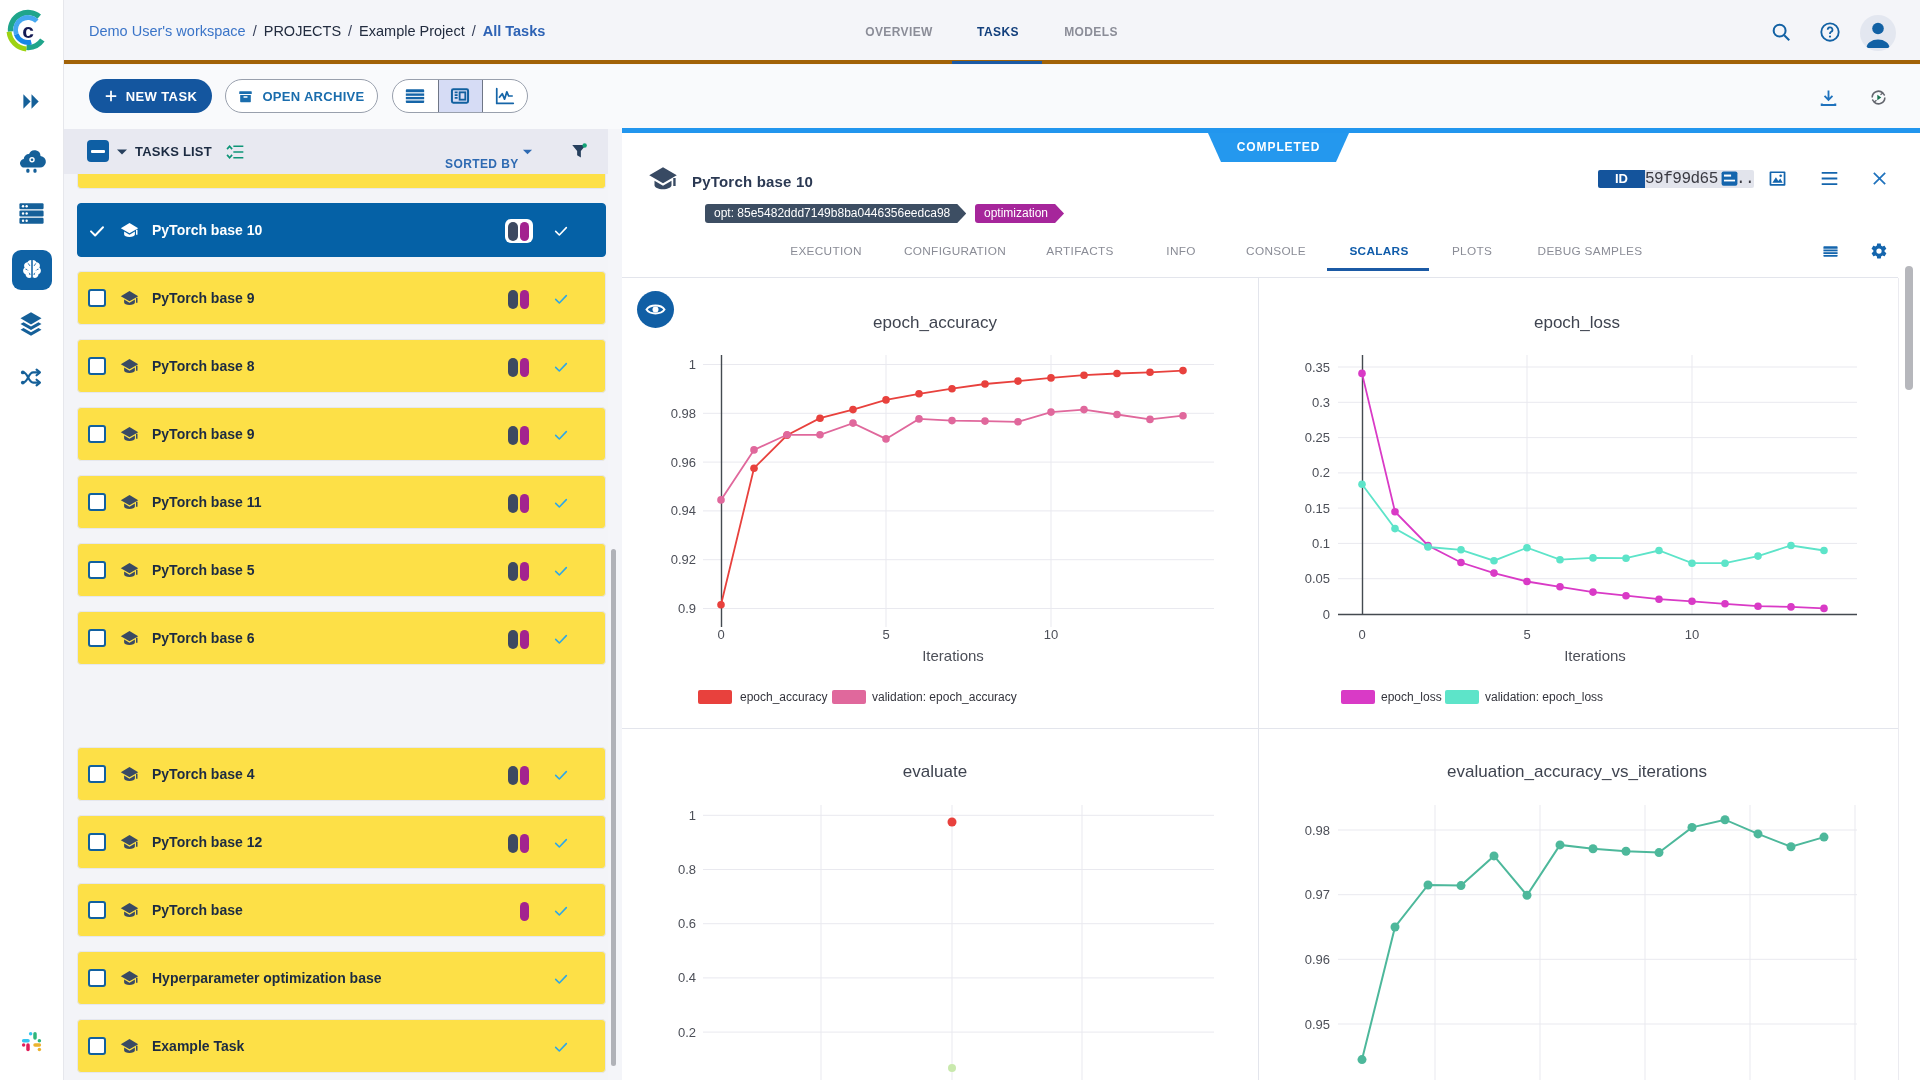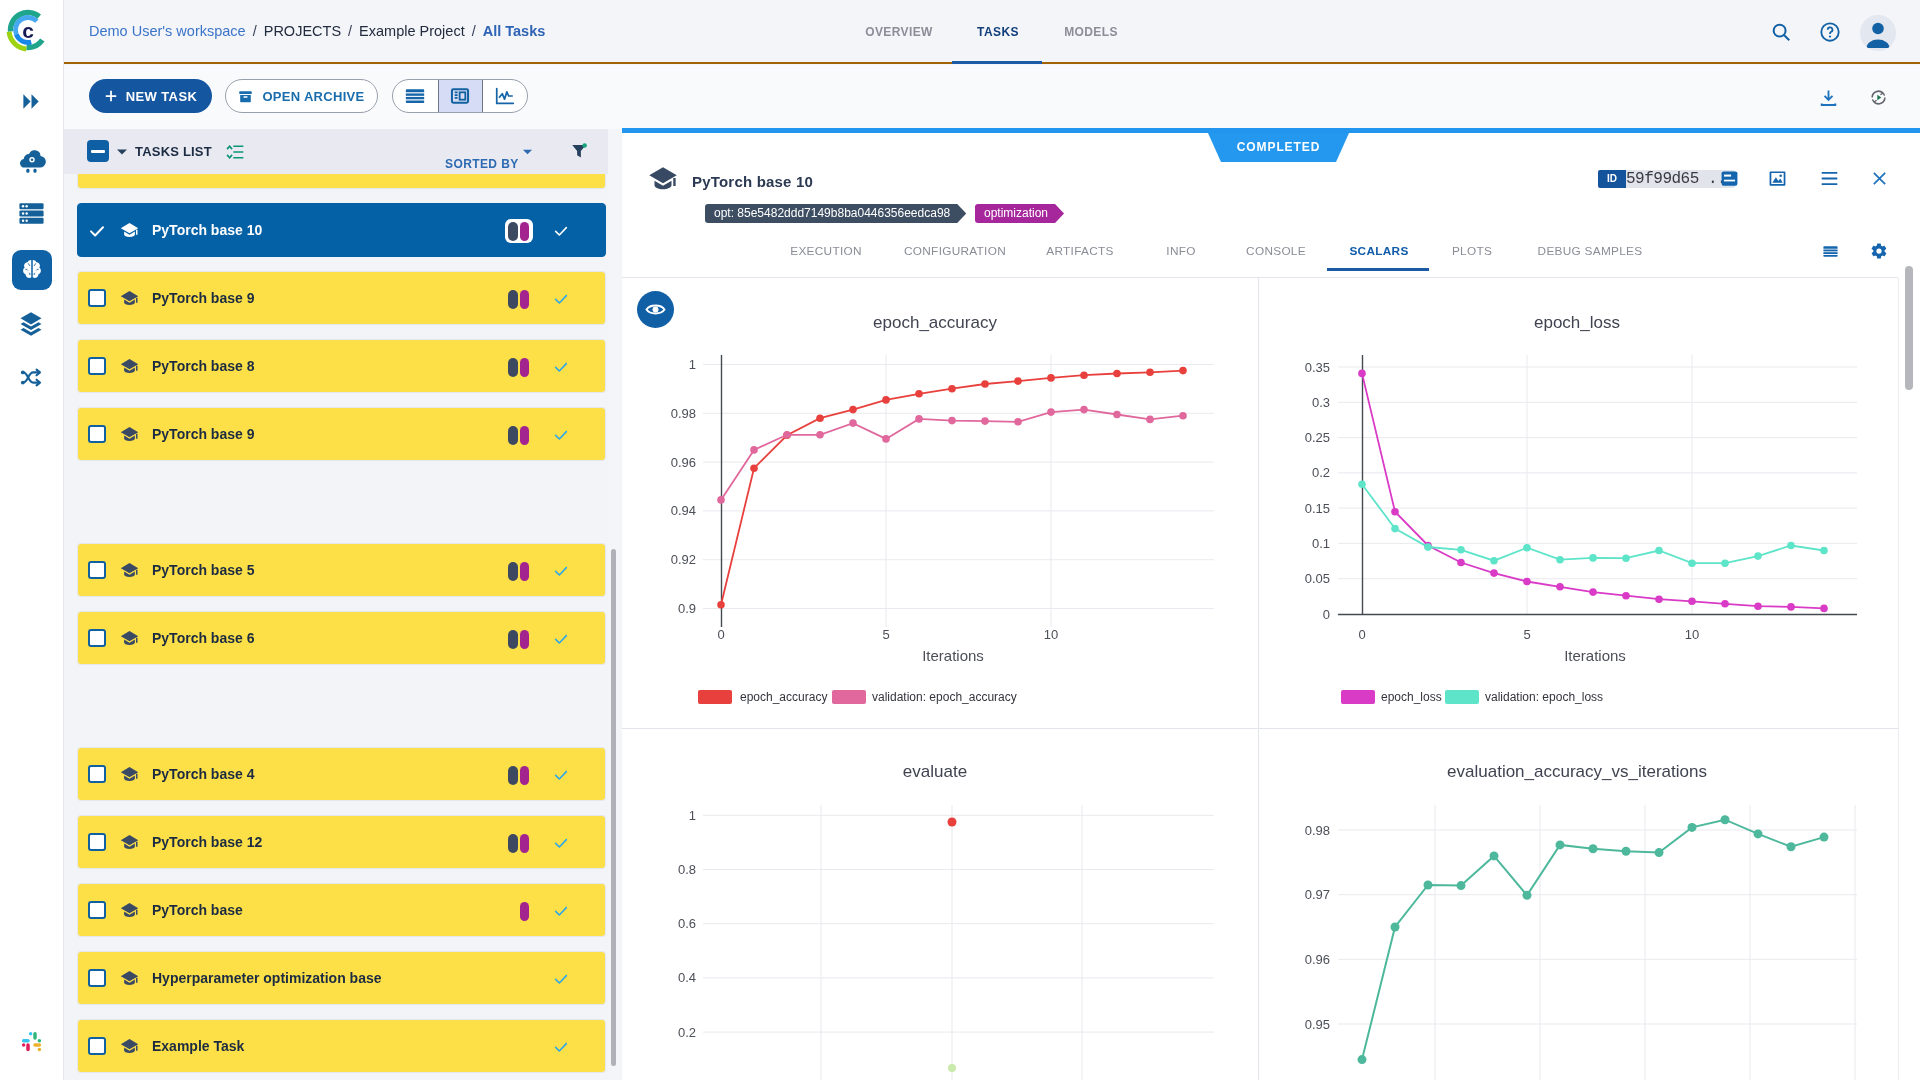--- a/index.html
+++ b/index.html
@@ -1,19 +1,19 @@
 <!DOCTYPE html>
 <html><head><meta charset="utf-8">
 <style>
 * { margin:0; padding:0; box-sizing:border-box; }
 html,body { width:1920px; height:1080px; overflow:hidden; font-family:"Liberation Sans",sans-serif; background:#f4f5f9; }
 .abs { position:absolute; }
 
 
-#header { position:absolute; left:64px; top:0; width:1856px; height:64px; background:#f4f5f9; border-bottom:2px solid #a16207; }
+#header { position:absolute; left:64px; top:0; width:1856px; height:64px; background:#f4f5f9; border-bottom:4px solid #a16207; }
 #crumbs { position:absolute; left:25px; top:23px; font-size:14.5px; color:#222c3f; white-space:nowrap; }
 #crumbs span.sep { margin:0 7px; }
 #crumbs .b1 { color:#3a74c8; }
 #crumbs .sep { color:#38415a; }
 #crumbs .bb { color:#2e63b5; font-weight:bold; }
 .topTab { position:absolute; top:25px; font-size:12px; letter-spacing:0.4px; color:#8b8d98; font-weight:bold; transform:translateX(-50%); }
 #tabline { position:absolute; left:888px; top:61px; width:90px; height:3px; background:#1b5aa5; }
 
 
 #toolbar { position:absolute; left:64px; top:65px; width:1856px; height:64px; background:#f9fafc; }
@@ -41,21 +41,21 @@
 .rowck { position:absolute; left:475px; top:19px; }
 #listscroll { position:absolute; left:610.5px; top:549px; width:5.5px; height:517px; background:#b0b2b8; border-radius:2.5px; }
 
 
 #detail { position:absolute; left:622px; top:128px; width:1298px; height:952px; background:#fff; }
 #dtopbar { position:absolute; left:0; top:0; width:1298px; height:5px; background:#2296ee; }
 #ribbon { position:absolute; left:586px; top:5px; width:141px; height:29px; background:#2498ee; clip-path:polygon(0 0,100% 0,calc(100% - 13px) 100%,13px 100%); color:#fff; font-size:12px; font-weight:bold; letter-spacing:0.9px; text-align:center; line-height:29px; }
 #dtitle { position:absolute; left:70px; top:45px; font-size:15px; font-weight:bold; color:#2b3953; letter-spacing:0.2px; }
 #dcap { position:absolute; left:26px; top:36px; }
 #idbadge { position:absolute; left:976px; top:42px; height:18px; display:flex; }
-#idbadge .idk { background:#14549c; color:#fff; font-size:10px; font-weight:bold; padding:0 9px; line-height:18px; border-radius:2px 0 0 2px; }
+#idbadge .idk { background:#14549c; color:#fff; font-size:13px; font-weight:bold; padding:0 17px; line-height:18px; border-radius:2px 0 0 2px; }
 #idbadge .idv { background:#e2e4ec; color:#3a3a42; font-size:16px; letter-spacing:-0.5px; font-family:"Liberation Mono",monospace; padding:0 0; line-height:18px; border-radius:0 2px 2px 0; }
 .tag { position:absolute; top:76px; height:19px; color:#fff; font-size:12px; line-height:19px; padding:0 16px 0 9px; clip-path:polygon(0 0,calc(100% - 9px) 0,100% 50%,calc(100% - 9px) 100%,0 100%); border-radius:3px 0 0 3px; }
 .dtab { position:absolute; top:116px; font-size:11.8px; letter-spacing:0.3px; color:#8a8c96; transform:translateX(-50%); white-space:nowrap; }
 #inkbar { position:absolute; left:705px; top:140px; width:102px; height:3px; background:#1b5aa5; }
 #tabdiv { position:absolute; left:0; top:149px; width:1276px; height:1px; background:#e3e5ec; }
 #eye { position:absolute; left:15px; top:163px; width:37px; height:37px; background:#115fa5; border-radius:50%; }
 #rsbline { position:absolute; left:1276px; top:150px; width:1px; height:802px; background:#ebebf0; }
 #rscroll { position:absolute; left:1283px; top:138px; width:8px; height:124px; background:#b6b7bc; border-radius:4px; }
 svg { display:block; }
 </style></head>
@@ -308,20 +308,37 @@
 </div>
 <div class="card" style="top:278px">
   <span class="cb"></span>
   <div class="rowcap">
         <svg width="19" height="19" viewBox="0 0 24 24" fill="#3a4a63">
           <path d="M12 2.6 L23 9l-11 6.4L1 9 12 2.6z M20.2 11.2 V17.5 h1.9 v-6.3z"></path>
           <path d="M5.2 13.4 V17 c0 1.7 3 3.2 6.8 3.2 s6.8-1.5 6.8-3.2 v-3.6 l-6.8 3.9 -6.8-3.9z"></path>
         </svg>
       </div>
   <div class="rowname">PyTorch base 9</div>
+  <span class="pill p1" style="left:430px"></span>
+      <span class="pill p2" style="left:441.5px"></span>
+  <div class="rowck">
+        <svg width="16" height="16" viewBox="0 0 24 24" fill="none">
+          <path d="M4 12.5l5.5 5.5L20 7" stroke="#2da7e8" stroke-width="2.4" stroke-linecap="round" stroke-linejoin="round"></path>
+        </svg>
+      </div>
+</div>
+<div class="card" style="top:346px">
+  <span class="cb"></span>
+  <div class="rowcap">
+        <svg width="19" height="19" viewBox="0 0 24 24" fill="#3a4a63">
+          <path d="M12 2.6 L23 9l-11 6.4L1 9 12 2.6z M20.2 11.2 V17.5 h1.9 v-6.3z"></path>
+          <path d="M5.2 13.4 V17 c0 1.7 3 3.2 6.8 3.2 s6.8-1.5 6.8-3.2 v-3.6 l-6.8 3.9 -6.8-3.9z"></path>
+        </svg>
+      </div>
+  <div class="rowname">PyTorch base 11</div>
   <span class="pill p1" style="left:430px"></span>
       <span class="pill p2" style="left:441.5px"></span>
   <div class="rowck">
         <svg width="16" height="16" viewBox="0 0 24 24" fill="none">
           <path d="M4 12.5l5.5 5.5L20 7" stroke="#2da7e8" stroke-width="2.4" stroke-linecap="round" stroke-linejoin="round"></path>
         </svg>
       </div>
 </div>
 <div class="card" style="top:414px">
   <span class="cb"></span>

